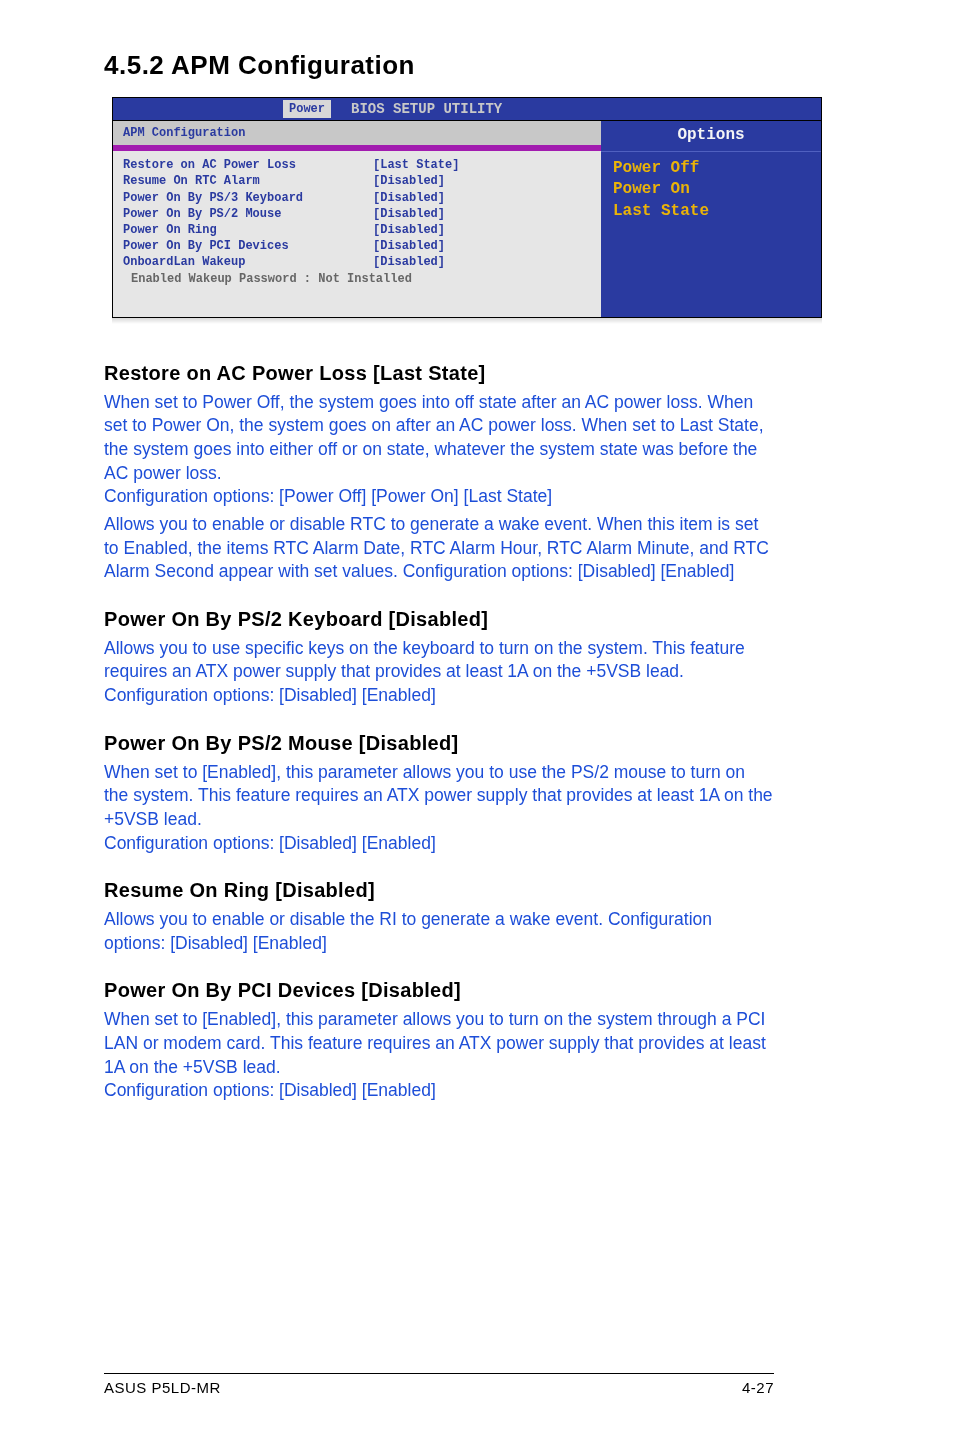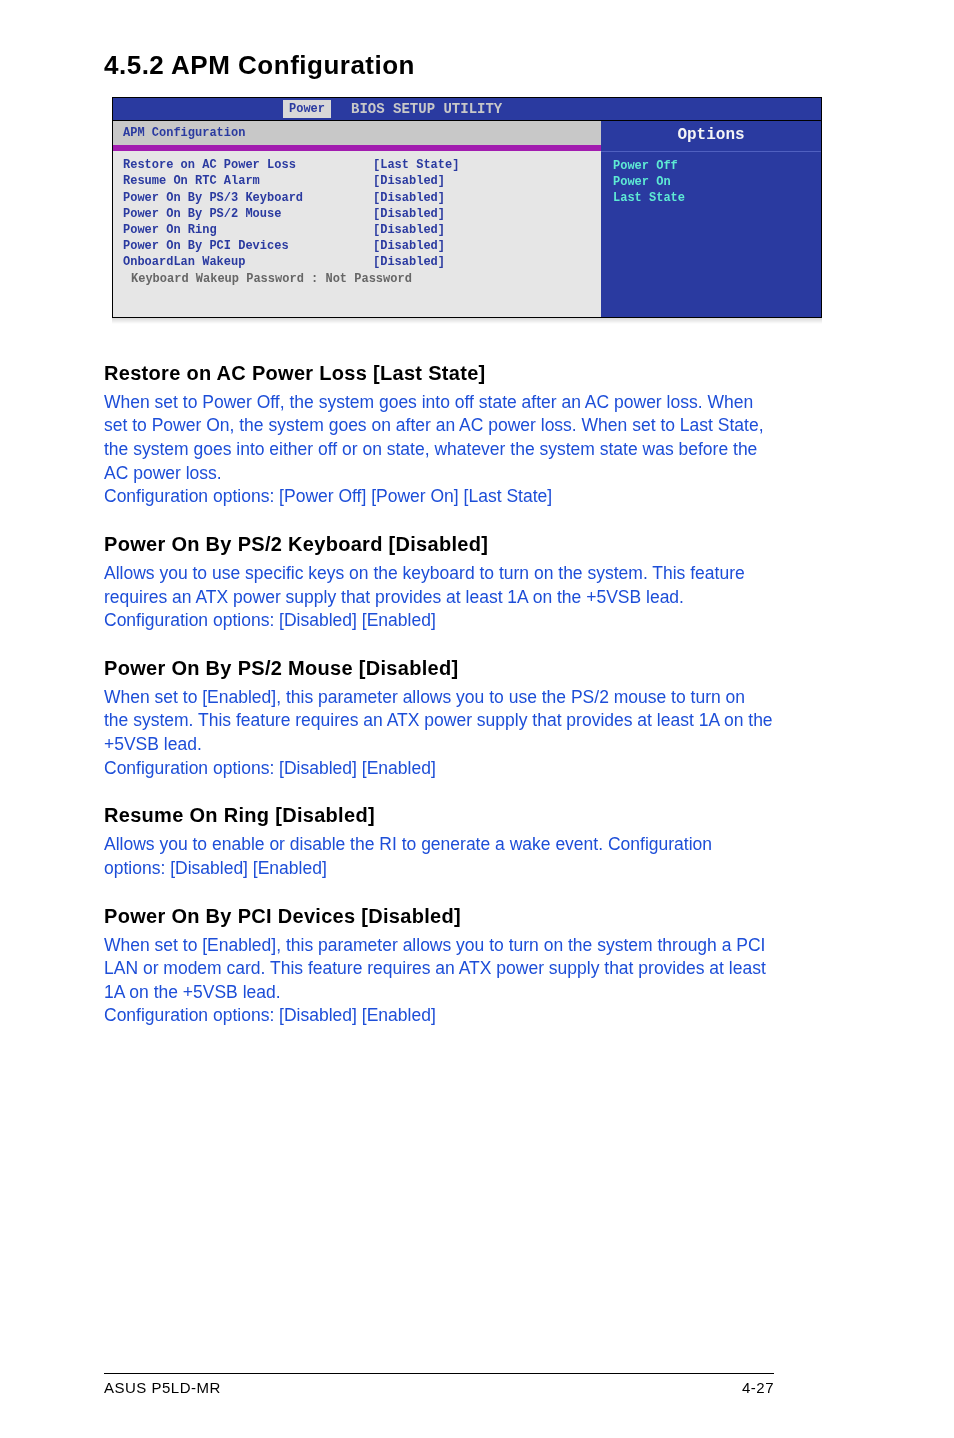--- a/index.html
+++ b/index.html
@@ -100,24 +100,24 @@
     text-align: center;
     padding: 4px 0;
     font-family: "Courier New", monospace;
     font-size: 16px;
     font-weight: bold;
     border-bottom: 1px solid #5060c0;
     color: #f5f5f5;
   }
   .bios-options-body {
     font-family: "Courier New", monospace;
-    font-size: 12px;
+    font-size: 16px;
     font-weight: bold;
     padding: 6px 12px 30px 12px;
-    color: #5eead4;
+    color: #eab308;
   }
   .bios-fade {
     height: 6px;
     background: linear-gradient(to bottom, rgba(0,0,0,0.15), rgba(0,0,0,0));
   }
 
   
   h2.sub {
     font-size: 20px;
     font-weight: bold;
@@ -184,38 +184,39 @@
             <span class="bios-value">[Disabled]</span>
           </div>
           <div class="bios-row">
             <span class="bios-label">Power On By PCI Devices</span>
             <span class="bios-value">[Disabled]</span>
           </div>
           <div class="bios-row">
             <span class="bios-label">OnboardLan Wakeup</span>
             <span class="bios-value">[Disabled]</span>
           </div>
-          <div class="bios-sub">Keyboard Wakeup Password : Not Password</div>
+          <div class="bios-sub">Enabled Wakeup Password : Not Installed</div>
         </div>
       </div>
       <div class="bios-right">
         <div class="bios-options-head">Options</div>
         <div class="bios-options-body">
           <div>Power Off</div>
           <div>Power On</div>
           <div>Last State</div>
         </div>
       </div>
     </div>
     <div class="bios-fade"></div>
   </div>
 
   <h2 class="sub">Restore on AC Power Loss [Last State]</h2>
   <p class="body">When set to Power Off, the system goes into off state after an AC power loss. When set to Power On, the system goes on after an AC power loss. When set to Last State, the system goes into either off or on state, whatever the system state was before the AC power loss.<br>Configuration options: [Power Off] [Power On] [Last State]</p>
 
+  <p class="body">Allows you to enable or disable RTC to generate a wake event. When this item is set to Enabled, the items RTC Alarm Date, RTC Alarm Hour, RTC Alarm Minute, and RTC Alarm Second appear with set values. Configuration options: [Disabled] [Enabled]</p>
 
   <h2 class="sub">Power On By PS/2 Keyboard [Disabled]</h2>
   <p class="body">Allows you to use specific keys on the keyboard to turn on the system. This feature requires an ATX power supply that provides at least 1A on the +5VSB lead. Configuration options: [Disabled] [Enabled]</p>
 
   <h2 class="sub">Power On By PS/2 Mouse [Disabled]</h2>
   <p class="body">When set to [Enabled], this parameter allows you to use the PS/2 mouse to turn on the system. This feature requires an ATX power supply that provides at least 1A on the +5VSB lead.<br>Configuration options: [Disabled] [Enabled]</p>
 
   <h2 class="sub">Resume On Ring [Disabled]</h2>
   <p class="body">Allows you to enable or disable the RI to generate a wake event. Configuration options: [Disabled] [Enabled]</p>
 

